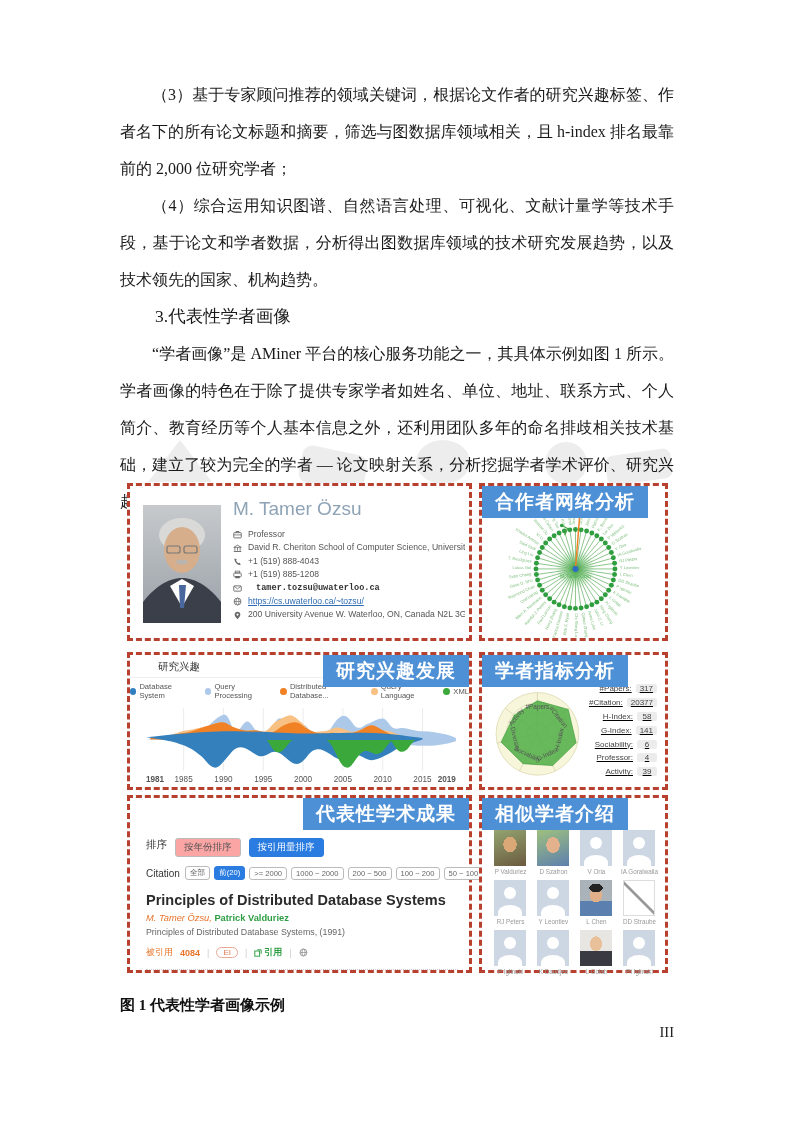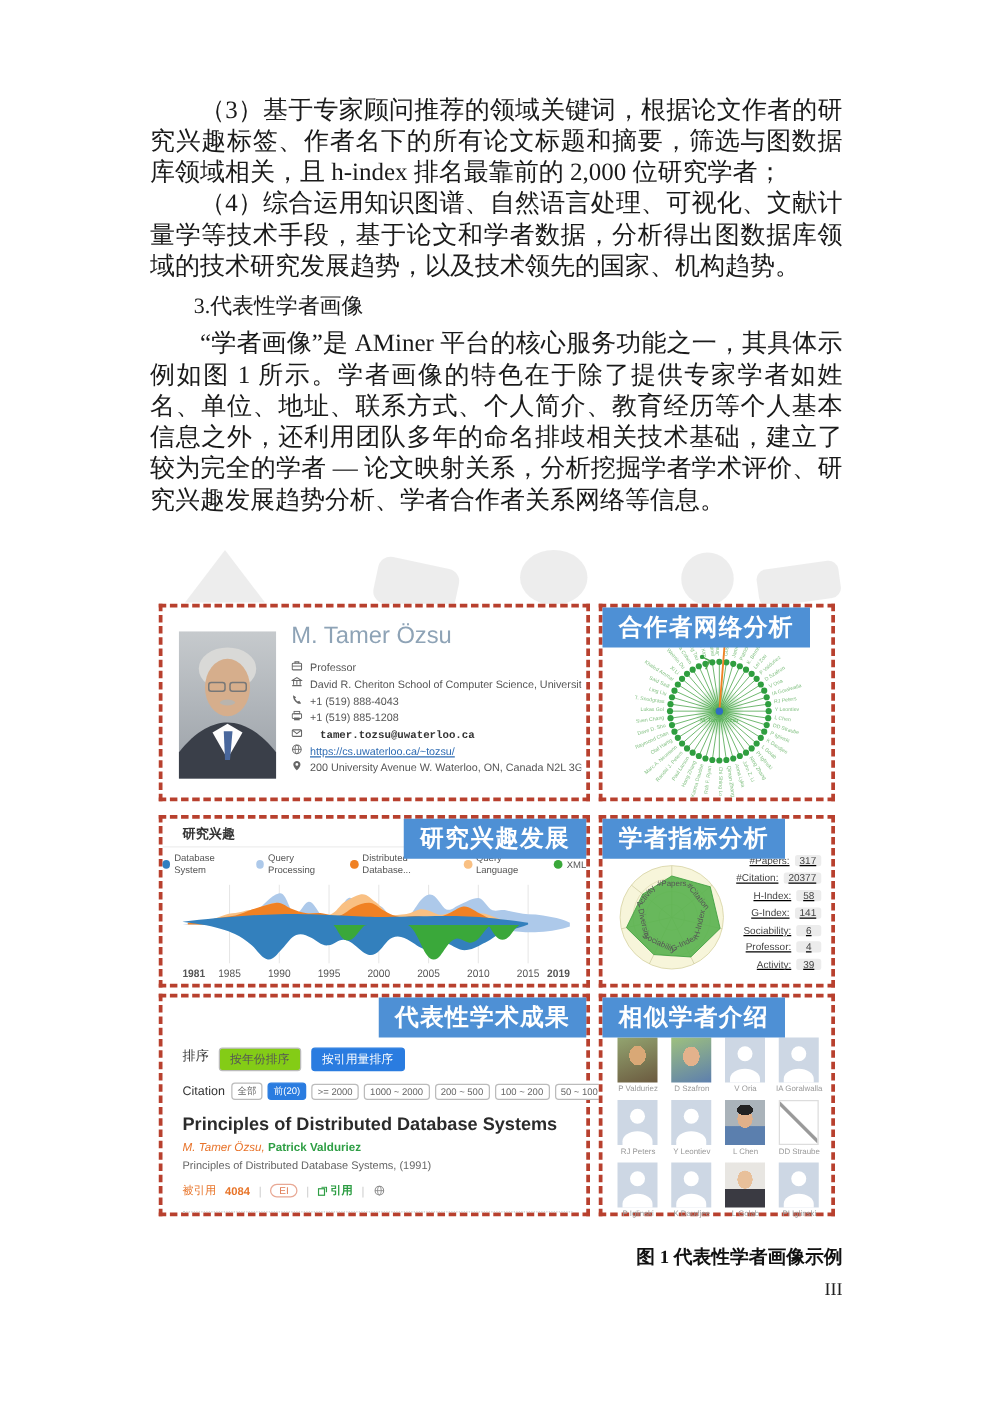--- a/index.html
+++ b/index.html
@@ -1,20 +1,20 @@
 <!DOCTYPE html>
 <html><head>
 <meta charset="utf-8">
 <style>
   html,body{margin:0;padding:0;background:#fff;}
   .page{position:relative;width:793px;height:1122px;background:#ffffff;overflow:hidden;
         font-family:"Liberation Serif","DejaVu Serif",serif;}
   
   .content{position:absolute;left:120px;top:76px;width:554px;color:#1a1a1a;}
-  .para{font-size:20px;line-height:25px;text-align:justify;text-indent:2em;margin:0;}
+  .para{font-size:16px;line-height:37px;text-align:justify;text-indent:2em;margin:0;}
   .heading{font-size:17.5px;line-height:36.5px;text-indent:2em;margin:0;}
   
   .wm{position:absolute;background:#e4e4e4;opacity:.65;z-index:0;}
   .wm-tri{left:148px;top:440px;width:0;height:0;background:transparent;border-left:32px solid transparent;
           border-right:32px solid transparent;border-bottom:42px solid #e4e4e4;}
   .wm-b1{left:300px;top:450px;width:66px;height:38px;border-radius:10px;transform:rotate(12deg);}
   .wm-b2{left:416px;top:440px;width:54px;height:44px;border-radius:50%;}
   .wm-b3{left:545px;top:442px;width:42px;height:42px;border-radius:50%;}
   .wm-b4{left:606px;top:452px;width:66px;height:30px;border-radius:8px;transform:rotate(-8deg);}
   
@@ -28,42 +28,42 @@
   .p-pap{left:0;top:312px;width:345px;height:178px;}
   .p-sim{left:352px;top:312px;width:189px;height:178px;}
   .panel-label{position:absolute;top:0;background:#4e90d5;color:#fff;font-size:19px;font-weight:bold;
                letter-spacing:1px;padding:3px 13px;z-index:3;white-space:nowrap;}
   .lab-right{right:0;}
   .lab-left{left:0;}
   
   .portrait{position:absolute;left:13px;top:19px;width:78px;height:118px;}
   .b-name{position:absolute;left:103px;top:12px;font-size:19px;color:#8ea3b6;font-weight:400;}
   .b-rows{position:absolute;left:103px;top:42px;width:232px;}
-  .b-row{display:flex;align-items:flex-start;gap:6px;font-size:8.6px;color:#555;line-height:13.4px;height:13.4px;white-space:nowrap;overflow:hidden;}
+  .b-row{display:flex;align-items:center;gap:6px;font-size:8.6px;color:#555;line-height:13.4px;height:13.4px;white-space:nowrap;overflow:hidden;}
   .b-row svg{flex:0 0 auto;}
   .b-mono{font-family:"Liberation Mono","DejaVu Sans Mono",monospace;font-weight:bold;color:#333;padding-left:8px;}
   .b-link{color:#2f6cb3;text-decoration:underline;}
   
   .int-header{position:absolute;left:0;top:0;width:100%;height:23px;border-bottom:1px solid #eee;box-sizing:border-box;}
-  .int-title{position:absolute;left:16px;top:5px;font-size:10.5px;font-weight:bold;color:#333;}
+  .int-title{position:absolute;left:28px;top:5px;font-size:10.5px;font-weight:normal;color:#333;}
   .legend{position:absolute;left:0;top:27px;width:100%;display:flex;justify-content:center;gap:11px;}
   .leg-item{display:flex;align-items:center;gap:3px;font-size:7.6px;color:#555;}
   .leg-dot{width:7px;height:7px;border-radius:50%;}
   .stream{position:absolute;left:6px;top:40px;width:327px;height:90px;}
   
   .radar{position:absolute;left:2px;top:22px;width:112px;height:112px;}
   .stats{position:absolute;right:8px;top:27px;width:76px;text-decoration:underline;}
   .stat-row{display:flex;justify-content:flex-end;align-items:center;gap:4px;height:13.8px;}
   .stat-label{font-size:8px;color:#444;white-space:nowrap;}
   .stat-val{font-size:8px;color:#444;background:#ececec;padding:0 4px;border-radius:2px;min-width:12px;text-align:center;}
   
   .pap-inner{position:absolute;left:16px;top:40px;width:312px;}
   .sort-row{display:flex;align-items:flex-start;gap:8px;margin-bottom:9px;}
   .sort-label{font-size:10.5px;color:#333;}
-  .btn{font-size:9.5px;color:#555;border:1px solid #bbb;border-radius:3px;padding:2px 8px;background:#84cc16;white-space:nowrap;}
+  .btn{font-size:9.5px;color:#555;border:1px solid #bbb;border-radius:3px;padding:2px 8px;background:#fca5a5;white-space:nowrap;}
   .btn.sel{background:#2a7ce0;border-color:#2a7ce0;color:#fff;}
   .cit-row{display:flex;align-items:center;gap:4px;margin-bottom:12px;flex-wrap:nowrap;}
   .cit-label{font-size:10px;color:#333;margin-right:1px;}
   .chip{font-size:7.6px;color:#666;border:1px solid #bbb;border-radius:3px;padding:1px 4px;background:#fff;white-space:nowrap;}
   .chip.sel{background:#2a7ce0;border-color:#2a7ce0;color:#fff;}
   .pap-title{font-size:14.5px;color:#2b2b2b;font-weight:600;margin-bottom:5px;}
   .pap-authors{font-size:9.3px;margin-bottom:4px;}
   .auth1{color:#e8732a;font-style:italic;}
   .auth2{color:#2e9e44;font-weight:600;}
   .pap-venue{font-size:8.8px;color:#666;margin-bottom:9px;}
@@ -82,21 +82,21 @@
   .sch-name{font-size:6.3px;color:#999;margin-top:2px;white-space:nowrap;}
   .ph-sil{background:#cdd7e4;}
   .ph-sil::before{content:"";position:absolute;left:50%;top:7px;width:12px;height:12px;margin-left:-6px;border-radius:50%;background:#fff;}
   .ph-sil::after{content:"";position:absolute;left:50%;bottom:-5px;width:24px;height:16px;margin-left:-12px;border-radius:50% 50% 0 0;background:#fff;}
   .ph-valduriez{background:radial-gradient(ellipse 11px 13px at 50% 40%,#d9a876 60%,rgba(0,0,0,0) 61%),linear-gradient(160deg,#93a470,#6b5a3f);}
   .ph-szafron{background:radial-gradient(ellipse 11px 13px at 50% 42%,#e3b28c 60%,rgba(0,0,0,0) 61%),linear-gradient(160deg,#9ec07e,#5d7fae);}
   .ph-chen{background:radial-gradient(ellipse 11px 7px at 50% 22%,#222 60%,rgba(0,0,0,0) 61%),radial-gradient(ellipse 10px 12px at 50% 42%,#e0b08a 60%,rgba(0,0,0,0) 61%),linear-gradient(180deg,#aab3ba 58%,#5b7fae 59%);}
   .ph-golab{background:radial-gradient(ellipse 10px 12px at 50% 38%,#e8c09a 60%,rgba(0,0,0,0) 61%),linear-gradient(180deg,#e8e6e2 58%,#3a3a42 59%);}
   .ph-straube{background:linear-gradient(45deg,rgba(0,0,0,0) 46%,#999 48%,#999 52%,rgba(0,0,0,0) 54%),#fff;border:1px solid #ddd;box-sizing:border-box;}
   
-  .caption{position:absolute;left:120px;top:996px;width:554px;text-align:right;font-size:15px;font-weight:bold;color:#111;z-index:1;}
+  .caption{position:absolute;left:120px;top:996px;width:554px;text-align:left;font-size:15px;font-weight:bold;color:#111;z-index:1;}
   .pageno{position:absolute;left:120px;top:1024px;width:554px;text-align:right;font-size:14.5px;color:#222;z-index:1;}
 </style>
 </head>
 <body>
 
 <div class="page">
 
   <div class="wm wm-tri"></div>
   <div class="wm wm-b1"></div>
   <div class="wm wm-b2"></div>

